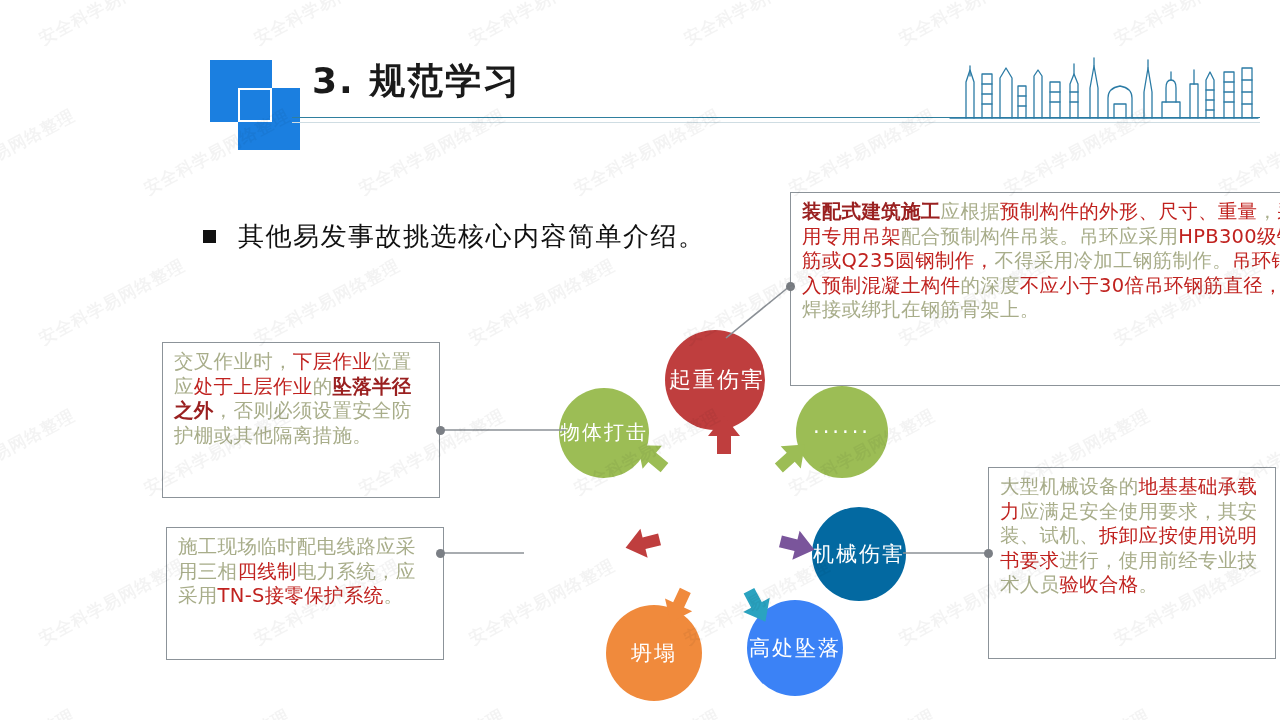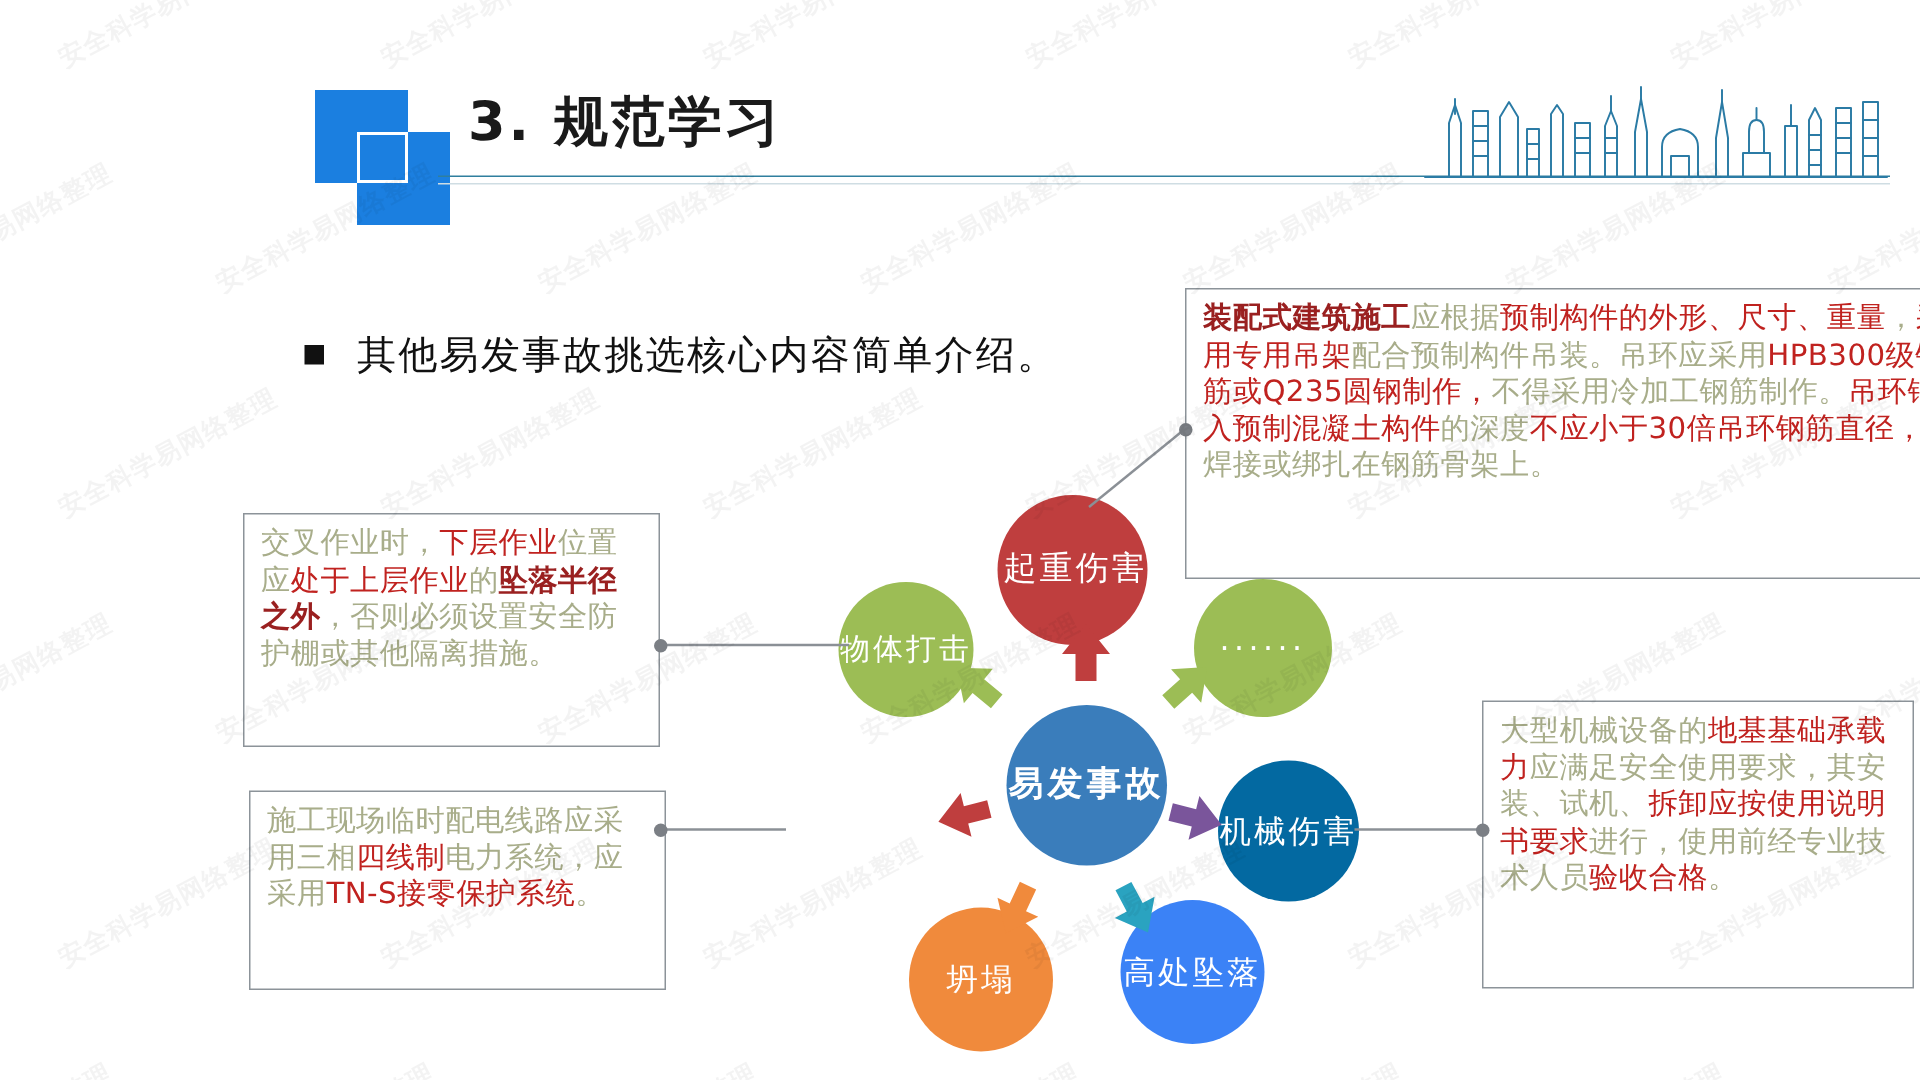--- a/index.html
+++ b/index.html
@@ -264,24 +264,20 @@
     <div class="node" id="node-gc" style="background: #3b82f6;">
         <div>高处</div>
         <div>坠落</div>
       </div>
     <div class="node" id="node-tt" style="background: rgb(240, 138, 60);">
         <div>坍塌</div>
       </div>
     <div class="node" id="node-wt" style="background: rgb(156, 189, 85);">
         <div>物体</div>
         <div>打击</div>
-      </div>
-    <div class="node" id="node-center" style="background: rgb(58, 125, 187);">
-        <div>易发</div>
-        <div>事故</div>
       </div>
   </div>
 
   <div class="callout" id="box-tr"><span class="t c-dred">装配式建筑施工</span><span class="t c-green">应根据</span><span class="t c-red">预制构件的外形、尺寸、重量</span><span class="t c-green">，</span><span class="t c-red">采用专用吊架</span><span class="t c-green">配合预制构件吊装。</span><span class="t c-green">吊环应采用</span><span class="t c-red">HPB300级钢筋或Q235圆钢制作，</span><span class="t c-green">不得采用冷加工钢筋制作。</span><span class="t c-red">吊环锚入预制混凝土构件</span><span class="t c-green">的深度</span><span class="t c-red">不应小于30倍吊环钢筋直径，</span><span class="t c-green">应焊接或绑扎在钢筋骨架上。</span></div>
   <div class="callout" id="box-tl"><span class="t c-green">交叉作业时，</span><span class="t c-red">下层作业</span><span class="t c-green">位置应</span><span class="t c-red">处于上层作业</span><span class="t c-green">的</span><span class="t c-dred">坠落半径之外</span><span class="t c-green">，否则必须设置安全防护棚或其他隔离措施。</span></div>
   <div class="callout" id="box-bl"><span class="t c-green">施工现场临时配电线路应采用三相</span><span class="t c-red">四线制</span><span class="t c-green">电力系统，应采用</span><span class="t c-red">TN-S接零保护系统</span><span class="t c-green">。</span></div>
   <div class="callout" id="box-br"><span class="t c-green">大型机械设备的</span><span class="t c-red">地基基础承载力</span><span class="t c-green">应满足安全使用要求，其安装、试机、</span><span class="t c-red">拆卸应按使用说明书要求</span><span class="t c-green">进行，使用前经专业技术人员</span><span class="t c-red">验收合格</span><span class="t c-green">。</span></div>
 
   <div id="watermark">
       <div class="wm" style="left: 35px; top: 30px;">安全科学易网络整理</div>

